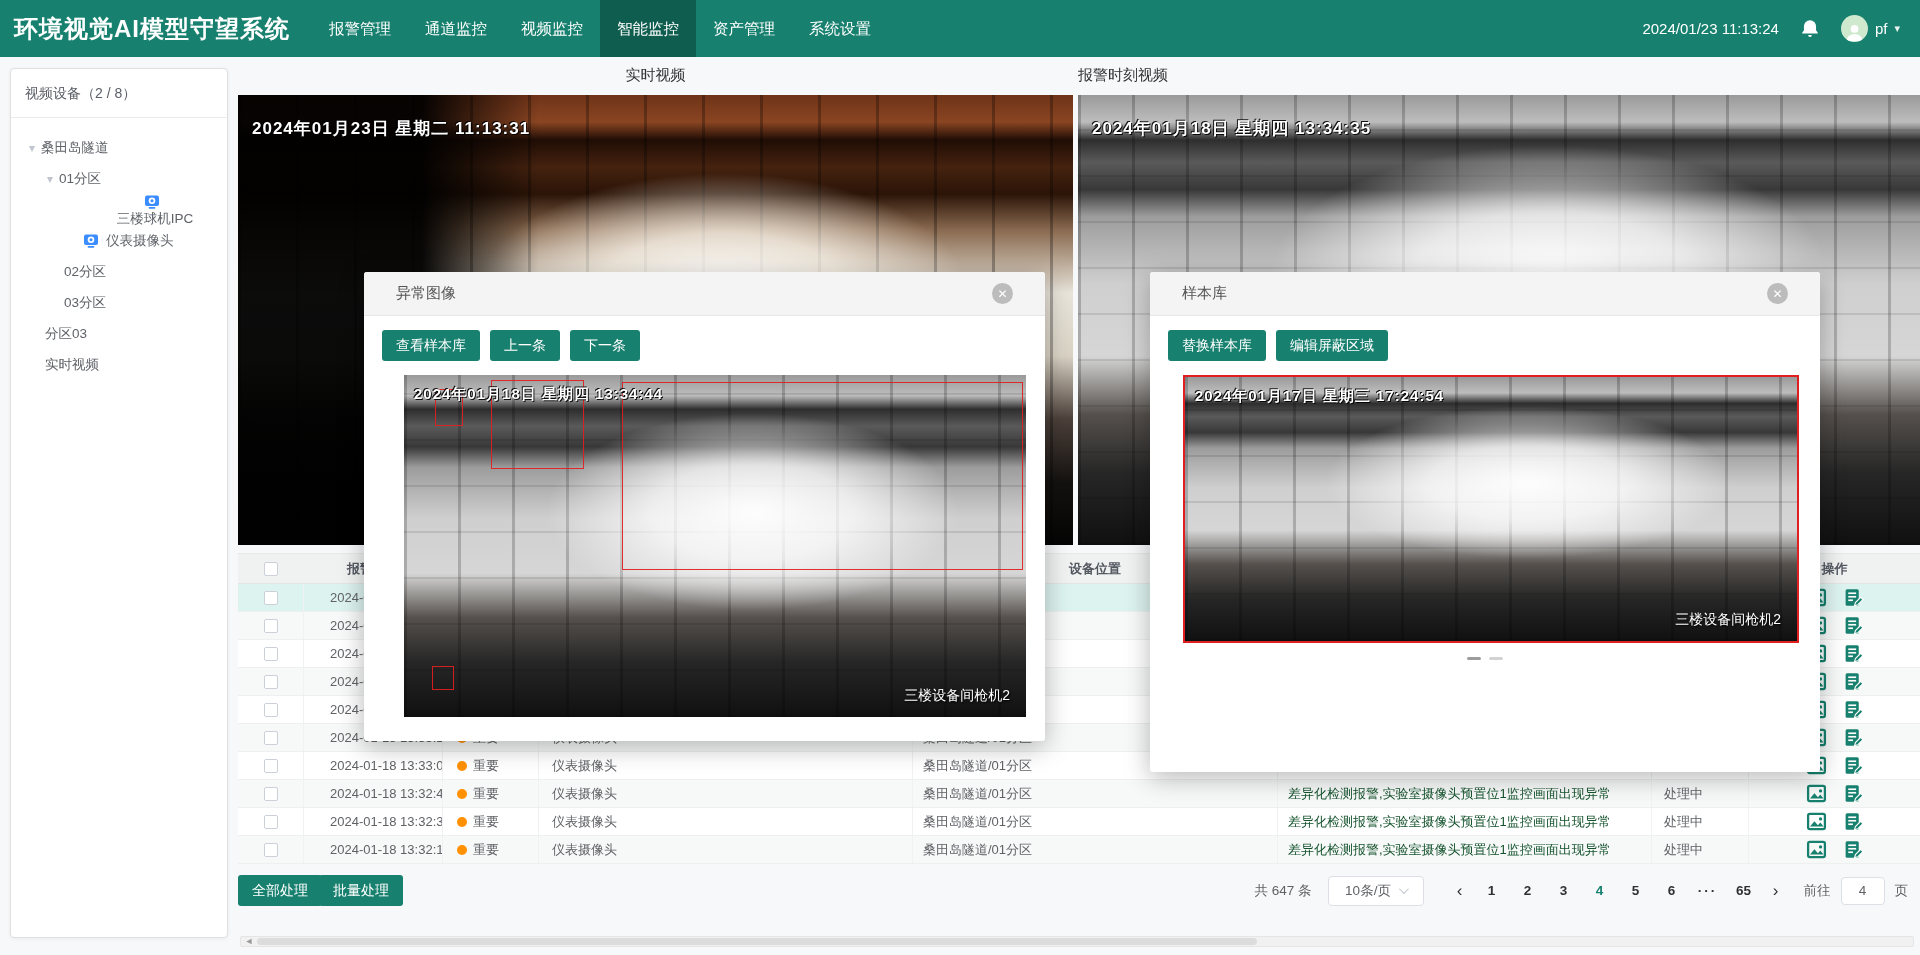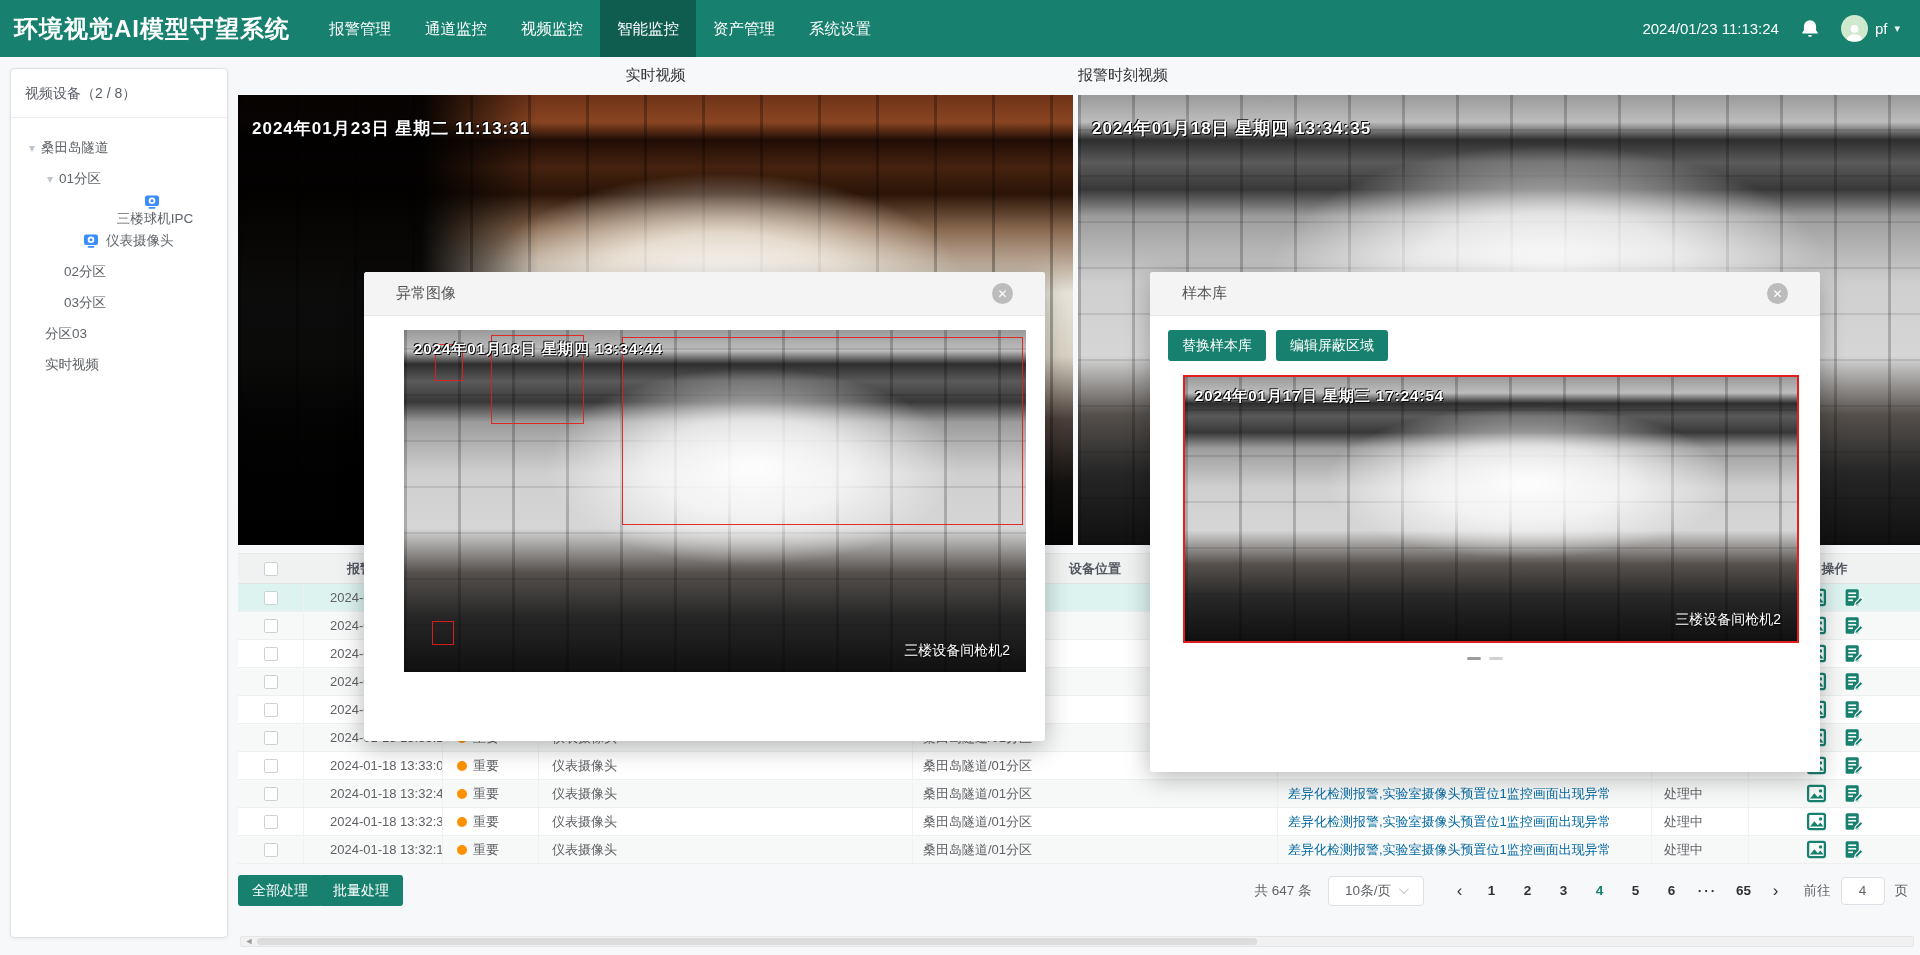--- a/index.html
+++ b/index.html
@@ -59,21 +59,21 @@
   .t-row{height:28px;background:#fff;border-bottom:1px solid #eef0f0;cursor:pointer;}
   .t-row.stripe{background:#f7f8f8;}
   .t-row.hl{background:#ddf3f0;}
   .t-head > div,.t-row > div{height:100%;display:flex;align-items:center;border-right:1px solid #f0f1f2;overflow:hidden;white-space:nowrap;}
   .c-check{justify-content:center;}
   .c-head{justify-content:center;}
   .c-time{padding-left:26px;}
   .c-sev{padding-left:14px;}
   .c-dev{padding-left:13px;}
   .c-loc{padding-left:10px;}
-  .c-msg{padding-left:10px;color:#0369a1;}
+  .c-msg{padding-left:10px;color:#14532d;}
   .c-status{padding-left:12px;}
   .c-ops{justify-content:center;gap:16px;border-right:none !important;}
   .checkbox{width:14px;height:14px;border:1px solid #ccd0d9;border-radius:2px;background:#fff;display:inline-block;}
   .dot{width:10px;height:10px;border-radius:50%;background:#ff9100;display:inline-block;margin-right:6px;flex:0 0 auto;}
   .op-ic{width:21px;height:21px;cursor:pointer;}
 
   
   .btn{background:#17806e;color:#fff;border:none;border-radius:3px;height:31px;padding:0 14px;
     font-size:14px;font-family:inherit;cursor:pointer;}
   #btn-all{position:absolute;left:238px;top:875px;}
@@ -548,20 +548,25 @@
 <div class="hscroll">
   <span class="hs-arrow">◄</span>
   <span class="hs-thumb"></span>
 </div>
 
 <div class="modal" id="modal-abnormal">
   <div class="modal-head">
     <span>异常图像</span>
     <span class="modal-close">✕</span>
   </div>
+  <div class="modal-btns">
+    <button class="btn">查看样本库</button>
+    <button class="btn">上一条</button>
+    <button class="btn">下一条</button>
+  </div>
   <div class="m-img" id="img-abnormal">
     <div class="scene scene-gray"></div>
     <div class="ann ann1"></div>
     <div class="ann ann2"></div>
     <div class="ann ann3"></div>
     <div class="ann ann4"></div>
     <div class="osd">2024年01月18日 星期四 13:34:44</div>
     <div class="cam-label">三楼设备间枪机2</div>
   </div>
 </div>

